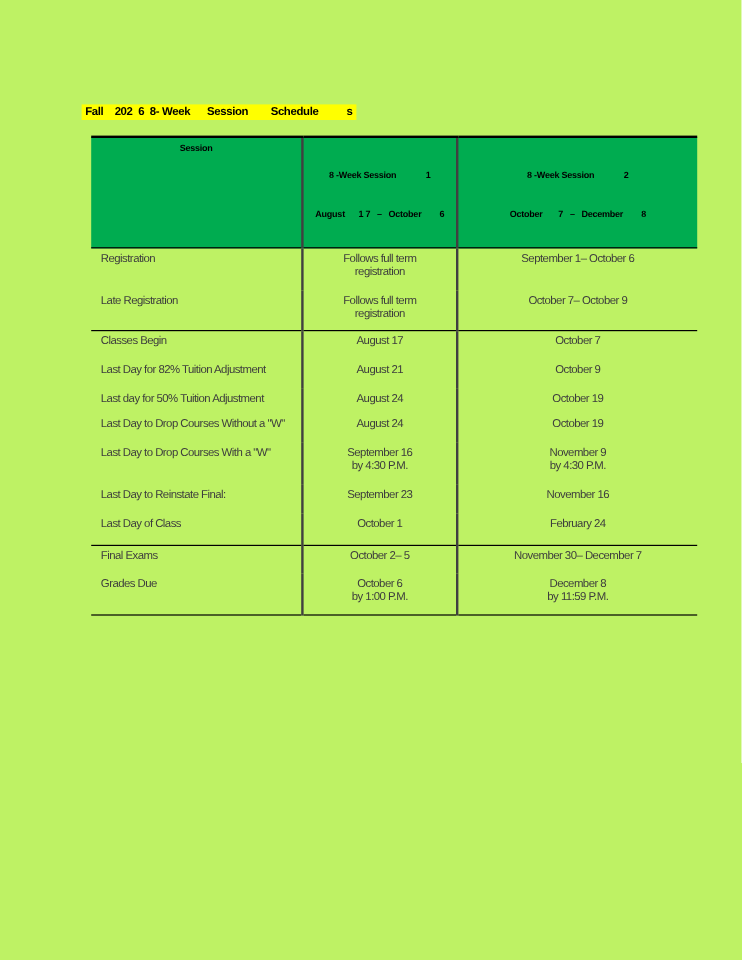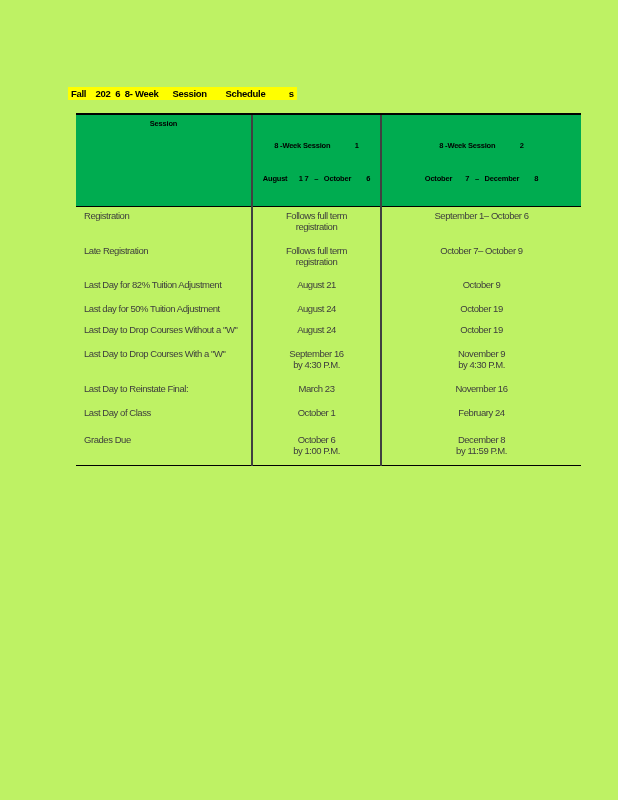--- a/index.html
+++ b/index.html
@@ -79,20 +79,25 @@
         <td class="mid">Follows full term
 registration</td>
         <td class="mid">September 1– October  6</td>
       </tr>
       <tr class="h34">
         <td class="left">Late Registration</td>
         <td class="mid">Follows full term
 registration</td>
         <td class="mid">October 7– October  9</td>
       </tr>
+      <tr class="h24 gs">
+        <td class="left">Classes  Begin</td>
+        <td class="mid">August 17</td>
+        <td class="mid">October 7</td>
+      </tr>
       <tr class="h24">
         <td class="left">Last Day for 82% Tuition Adjustment</td>
         <td class="mid">August 21</td>
         <td class="mid">October 9</td>
       </tr>
       <tr class="h21">
         <td class="left">Last day for 50% Tuition Adjustment</td>
         <td class="mid">August 24</td>
         <td class="mid">October 19</td>
       </tr>
@@ -103,27 +108,32 @@
       </tr>
       <tr class="h35">
         <td class="left">Last Day to Drop Courses With a  "W"</td>
         <td class="mid">September 16
 by 4:30 P.M.</td>
         <td class="mid">November 9
 by 4:30 P.M.</td>
       </tr>
       <tr class="h24">
         <td class="left">Last Day to Reinstate Final:</td>
-        <td class="mid">March 23</td>
+        <td class="mid">September 23</td>
         <td class="mid">November 16</td>
       </tr>
       <tr class="h27">
         <td class="left">Last Day of Class</td>
         <td class="mid">October 1</td>
         <td class="mid">February 24</td>
+      </tr>
+      <tr class="h23 gs">
+        <td class="left">Final Exams</td>
+        <td class="mid">October 2– 5</td>
+        <td class="mid">November 30– December 7</td>
       </tr>
       <tr class="h35 last">
         <td class="left">Grades Due</td>
         <td class="mid">October 6
 by 1:00 P.M.</td>
         <td class="mid">December 8
 by 11:59 P.M.</td>
       </tr>
     </tbody>
   </table>

